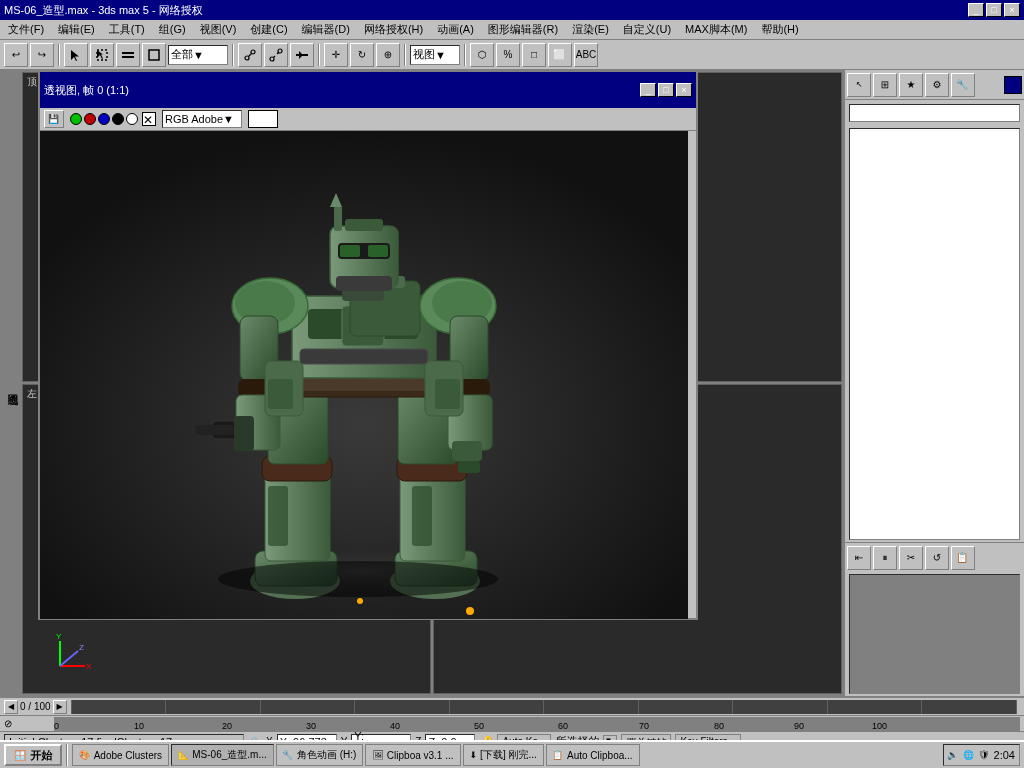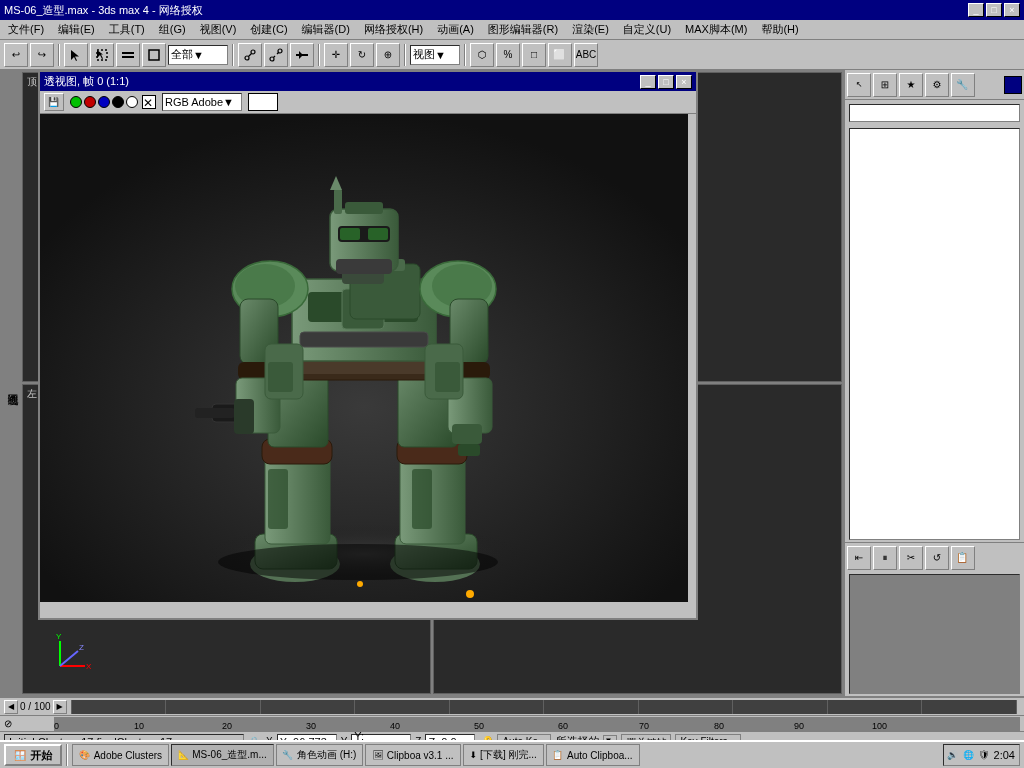--- a/index.html
+++ b/index.html
@@ -123,21 +123,21 @@
       top: 0;
       left: 18px;
       width: 660px;
       height: 550px;
       background: #c0c0c0;
       border: 2px solid #808080;
     }
     #render-title-bar {
       background: #000080;
       color: #fff;
-      height: 19px;
+      height: 36px;
       display: flex;
       align-items: center;
       justify-content: space-between;
       padding: 0 4px;
       font-size: 11px;
     }
     #render-controls {
       display: flex;
       gap: 2px;
       align-items: center;
@@ -473,21 +473,21 @@
       top: 2px;
       left: 4px;
       color: #c0c0c0;
       font-size: 10px;
     }
   </style>
 </head>
 <body>
 
 <div id="title-bar">
-  <span>MS-06_造型.max - 3ds max 4 - 网络授权</span>
+  <span>MS-06_造型.max - 3ds max 5 - 网络授权</span>
   <div id="title-bar-controls">
     <div class="title-btn">_</div>
     <div class="title-btn">□</div>
     <div class="title-btn">×</div>
   </div>
 </div>
 
 <div id="menu-bar">
   <span class="menu-item">文件(F)</span>
   <span class="menu-item">编辑(E)</span>

